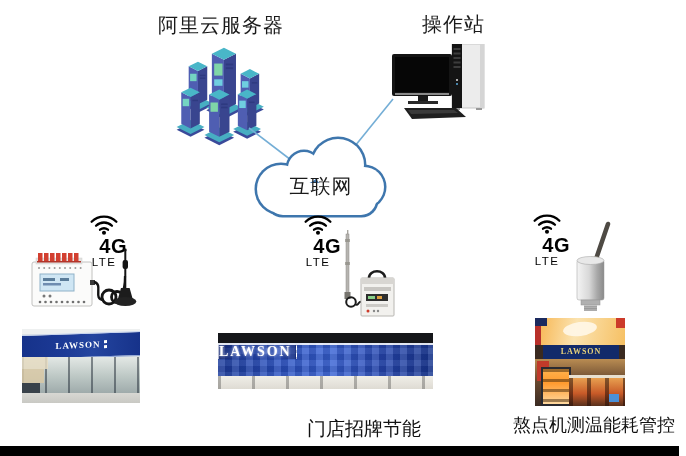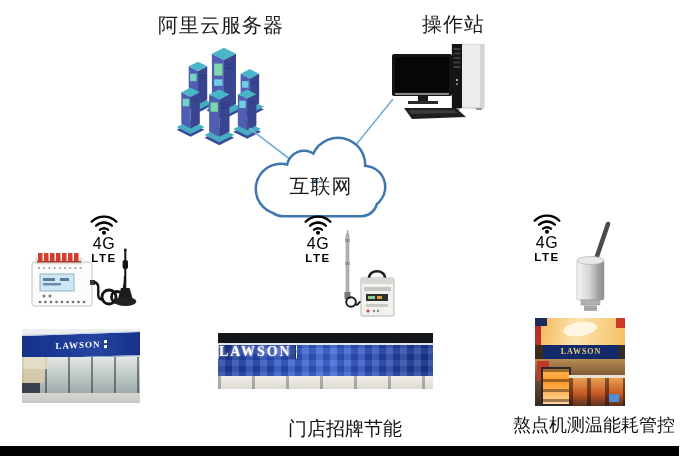--- a/index.html
+++ b/index.html
@@ -20,26 +20,26 @@
   .workstation{position:absolute;left:392px;top:44px;}
   .dev-left{position:absolute;left:30px;top:248px;}
   .dev-mid{position:absolute;left:332px;top:230px;}
   .dev-right{position:absolute;left:560px;top:216px;}
   
   .badge{position:absolute;width:46px;text-align:center;color:#000;line-height:1;}
   .badge-1{left:81px;top:212px;}
   .badge-2{left:295px;top:212px;}
   .badge-3{left:524px;top:211px;}
   .badge .wifi{display:block;margin:0 auto 1px;}
-  .badge .g4{font-size:16px;font-weight:400;letter-spacing:0.5px;}
-  .badge .lte{font-size:11.5px;font-weight:700;letter-spacing:1.5px;margin-top:1px;}
+  .badge .g4{font-size:20px;font-weight:700;letter-spacing:0.5px;text-align:right;}
+  .badge .lte{font-size:11.5px;font-weight:400;letter-spacing:1.5px;margin-top:1px;}
   
   .caption{position:absolute;font-weight:500;text-align:center;white-space:nowrap;color:#111;}
   .cap-1{left:24px;top:416px;width:130px;font-size:19px;}
-  .cap-2{left:285px;top:416px;width:120px;font-size:19px;}
+  .cap-2{left:304px;top:416px;width:120px;font-size:19px;}
   .cap-3{left:505px;top:413px;width:178px;font-size:18px;}
   
   .photo{position:absolute;overflow:hidden;}
   .photo>div{position:absolute;}
   
   .photo-left{left:22px;top:329px;width:118px;height:74px;background:#dfe3e2;}
   .pl-sky{left:0;right:0;top:0;height:5px;background:#eef0f0;}
   .pl-sign{left:0;right:0;top:4px;height:23px;background:linear-gradient(90deg,#16328a,#1c3a96 35%,#24459f 60%,#16328a);
     transform:skewY(-2deg);border-top:1px solid #c8d4ee;border-bottom:1px solid #8fa6d8;
     display:flex;align-items:center;justify-content:center;}

